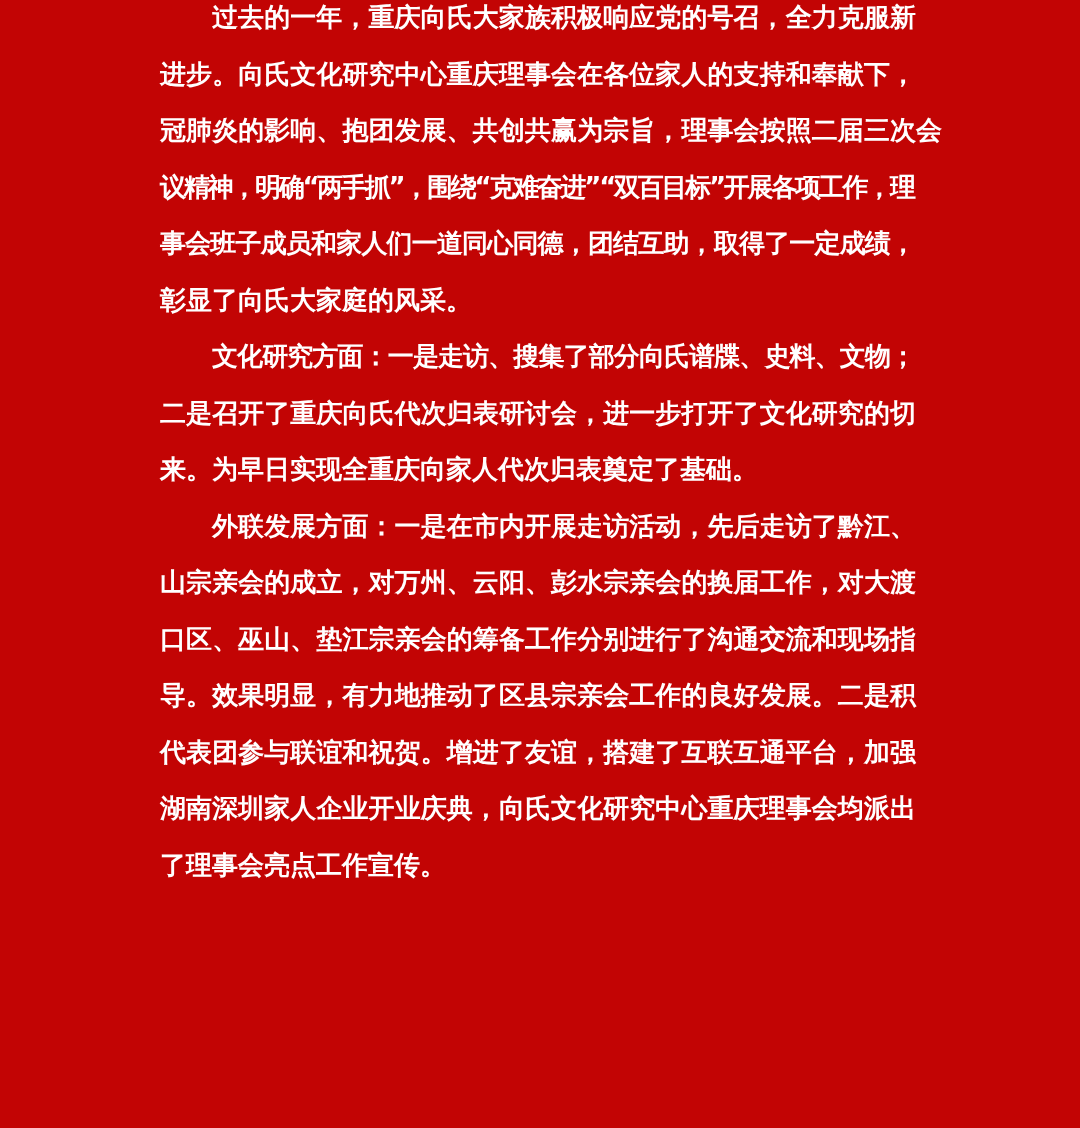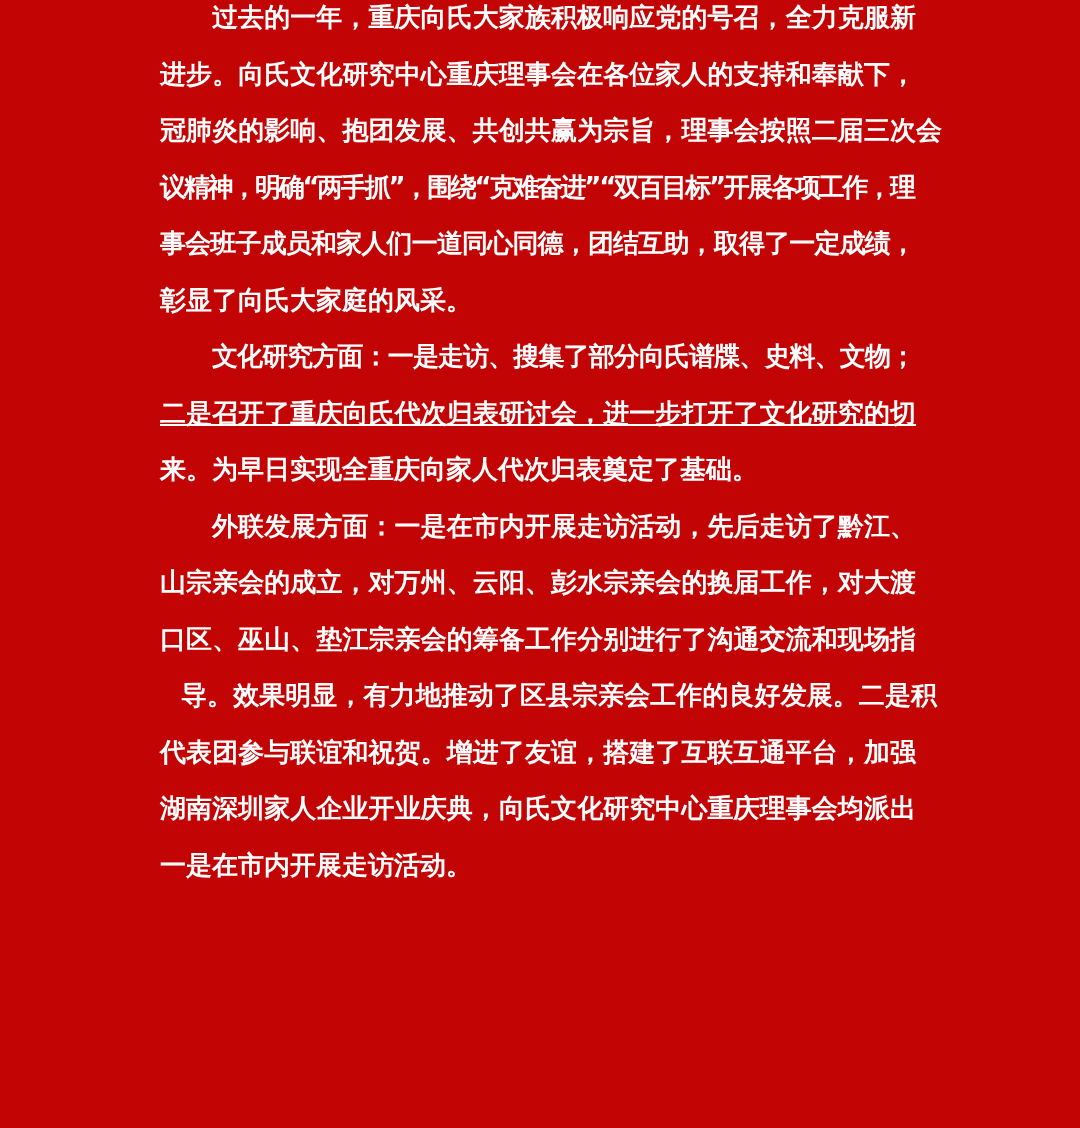--- a/index.html
+++ b/index.html
@@ -47,22 +47,22 @@
 <div class="page-bg" style="background: rgb(194, 4, 4);"></div>
 
 <div class="article" style="color: rgb(255, 255, 255);">
     <div class="line para-start"><span class="line-text" style="letter-spacing: 0.0769231px;">过去的一年，重庆向氏大家族积极响应党的号召，全力克服新</span></div>
     <div class="line"><span class="line-text" style="letter-spacing: 0.0714286px; text-align: right;">进步。向氏文化研究中心重庆理事会在各位家人的支持和奉献下，</span></div>
     <div class="line"><span class="line-text" style="letter-spacing: 0.0714286px;">冠肺炎的影响、抱团发展、共创共赢为宗旨，理事会按照二届三次会</span></div>
     <div class="line"><span class="line-text" style="letter-spacing: -2.25852px;">议精神，明确“两手抓”，围绕“克难奋进”“双百目标”开展各项工作，理</span></div>
     <div class="line"><span class="line-text" style="letter-spacing: -0.827586px;">事会班子成员和家人们一道同心同德，团结互助，取得了一定成绩，</span></div>
     <div class="line para-end"><span class="line-text">彰显了向氏大家庭的风采。</span></div>
     <div class="line para-start"><span class="line-text" style="letter-spacing: -0.888889px;">文化研究方面：一是走访、搜集了部分向氏谱牒、史料、文物；</span></div>
-    <div class="line"><span class="line-text" style="letter-spacing: 0.0714286px; text-decoration: underline;">二是召开了重庆向氏代次归表研讨会，进一步打开了文化研究的切</span></div>
+    <div class="line"><span class="line-text" style="letter-spacing: 0.0714286px;">二是召开了重庆向氏代次归表研讨会，进一步打开了文化研究的切</span></div>
     <div class="line para-end"><span class="line-text">来。为早日实现全重庆向家人代次归表奠定了基础。</span></div>
     <div class="line para-start"><span class="line-text" style="letter-spacing: 0.0769231px;">外联发展方面：一是在市内开展走访活动，先后走访了黔江、</span></div>
     <div class="line"><span class="line-text" style="letter-spacing: 0.0714286px;">山宗亲会的成立，对万州、云阳、彭水宗亲会的换届工作，对大渡</span></div>
     <div class="line"><span class="line-text" style="letter-spacing: 0.0714286px;">口区、巫山、垫江宗亲会的筹备工作分别进行了沟通交流和现场指</span></div>
-    <div class="line"><span class="line-text" style="letter-spacing: 0.0714286px; margin-left: 21px;">导。效果明显，有力地推动了区县宗亲会工作的良好发展。二是积</span></div>
+    <div class="line"><span class="line-text" style="letter-spacing: 0.0714286px;">导。效果明显，有力地推动了区县宗亲会工作的良好发展。二是积</span></div>
     <div class="line"><span class="line-text" style="letter-spacing: 0.0714286px;">代表团参与联谊和祝贺。增进了友谊，搭建了互联互通平台，加强</span></div>
     <div class="line"><span class="line-text" style="letter-spacing: 0.0714286px;">湖南深圳家人企业开业庆典，向氏文化研究中心重庆理事会均派出</span></div>
-    <div class="line para-end"><span class="line-text">一是在市内开展走访活动。</span></div>
+    <div class="line para-end"><span class="line-text">了理事会亮点工作宣传。</span></div>
   </div>
 
 </body></html>

